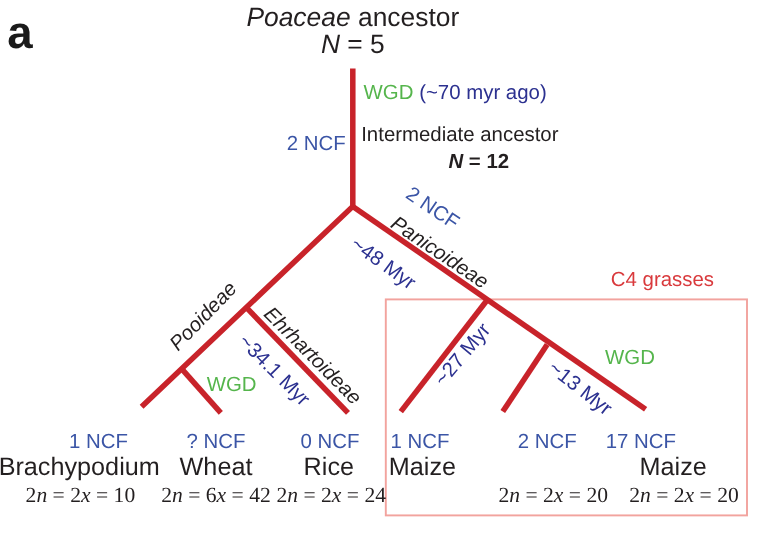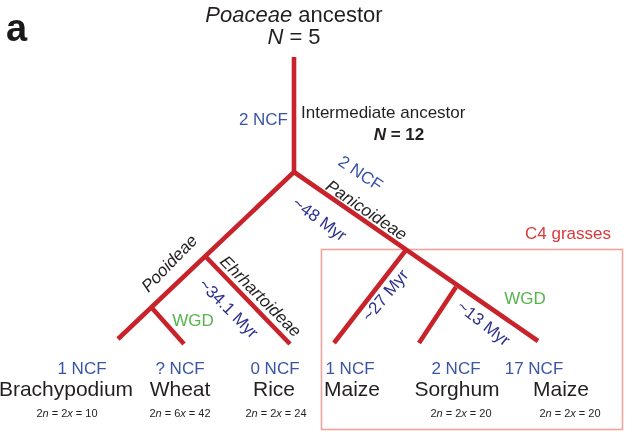--- a/index.html
+++ b/index.html
@@ -10,25 +10,25 @@
   }
   .canvas svg{position:absolute;left:0;top:0;}
   .txt{position:absolute;white-space:nowrap;line-height:1.1;}
   .cc{transform:translate(-50%,-50%);}           
   .cy{transform:translate(0,-50%);}              
   .cr{transform:translate(-100%,-50%);}          
   .panel-label{font-size:38px;font-weight:bold;color:#1a1a1a;}
   .t17{font-size:17px;}
   .t175{font-size:22px;}
   .name{font-size:21px;}
-  .kary{font-size:11px;}
+  .kary{font-size:18px;font-family:Liberation Serif, serif;}
   .blue{color:#3b55a6;}
   .navy{color:#2c3190;}
   .green{color:#55b54c;}
-  .redtxt{color:#d9393c;margin-left:16px;}
+  .redtxt{color:#d9393c;}
   .italic{font-style:italic;}
   .branch{stroke:#c8232a;stroke-width:4.6;fill:none;stroke-linejoin:miter;}
   .c4box{stroke:#f2a39e;stroke-width:1.6;fill:none;}
   .rot{position:absolute;white-space:nowrap;}
 </style>
 </head>
 <body>
 
 <div class="canvas">
 
@@ -40,20 +40,23 @@
     <path class="branch" d="M152 308 L184 344"></path>
     <path class="branch" d="M406 250 L334 343"></path>
     <path class="branch" d="M456 287 L419 343"></path>
   </svg>
 
   <div class="txt panel-label" style="left:6px;top:8px;">a</div>
 
   <div class="txt t175 cc" style="left:294px;top:15px;"><i>Poaceae</i> ancestor</div>
   <div class="txt t175 cc" style="left:294px;top:37px;"><i>N</i> = 5</div>
 
+  <div class="txt t17 cy" style="left:303px;top:78px;">
+    <span class="green">WGD</span><span class="navy"> </span><span class="navy">(~70 myr ago)</span>
+  </div>
 
   <div class="txt t17 blue cr" style="left:288px;top:120px;">2 NCF</div>
 
   <div class="txt t17 cy" style="left:301px;top:113px;">Intermediate ancestor</div>
   <div class="txt t17 cc" style="left:399px;top:135px;font-weight:bold;"><i>N</i> = 12</div>
 
   <div class="rot txt t17 blue" style="left:360px;top:174px;transform:translate(-50%,-50%) rotate(34deg);">2 NCF</div>
   <div class="rot txt t17 italic" style="left:366px;top:211px;transform:translate(-50%,-50%) rotate(34deg);">Panicoideae</div>
   <div class="rot txt t17 navy" style="left:319px;top:220px;transform:translate(-50%,-50%) rotate(36deg);">~48 Myr</div>
 
@@ -78,20 +81,19 @@
   <div class="txt kary cc" style="left:180px;top:413px;">2<i>n</i> = 6<i>x</i> = 42</div>
 
   <div class="txt t17 blue cc" style="left:275px;top:369px;">0 NCF</div>
   <div class="txt name cc" style="left:274px;top:389px;">Rice</div>
   <div class="txt kary cc" style="left:276px;top:413px;">2<i>n</i> = 2<i>x</i> = 24</div>
 
   <div class="txt t17 blue cc" style="left:350px;top:369px;">1 NCF</div>
   <div class="txt name cc" style="left:352px;top:389px;">Maize</div>
 
   <div class="txt t17 blue cc" style="left:456px;top:369px;">2 NCF</div>
-  <div class="txt name cc" style="left:457px;top:389px;">Sorghum</div>
   <div class="txt kary cc" style="left:461px;top:413px;">2<i>n</i> = 2<i>x</i> = 20</div>
 
   <div class="txt t17 blue cc" style="left:534px;top:369px;">17 NCF</div>
   <div class="txt name cc" style="left:561px;top:389px;">Maize</div>
   <div class="txt kary cc" style="left:570px;top:413px;">2<i>n</i> = 2<i>x</i> = 20</div>
 
 </div>
 
 </body></html>

